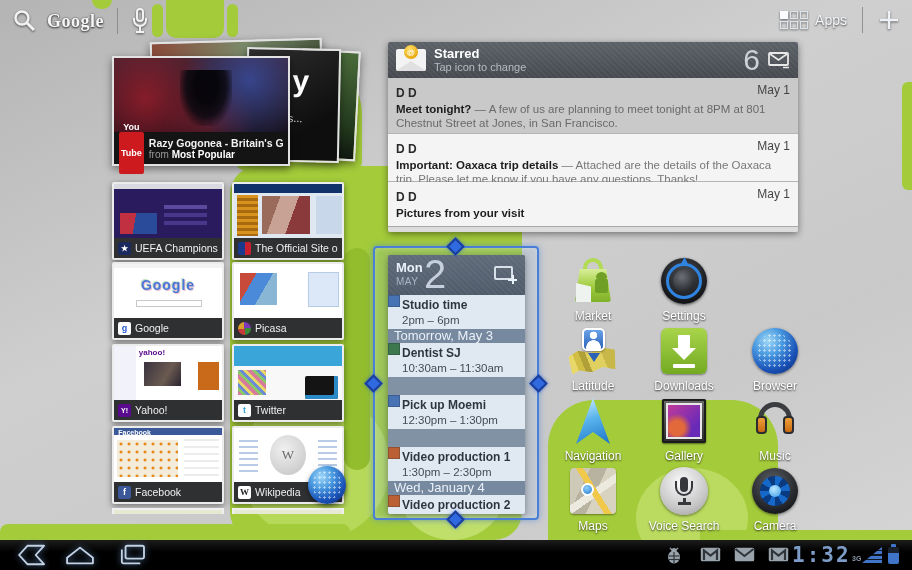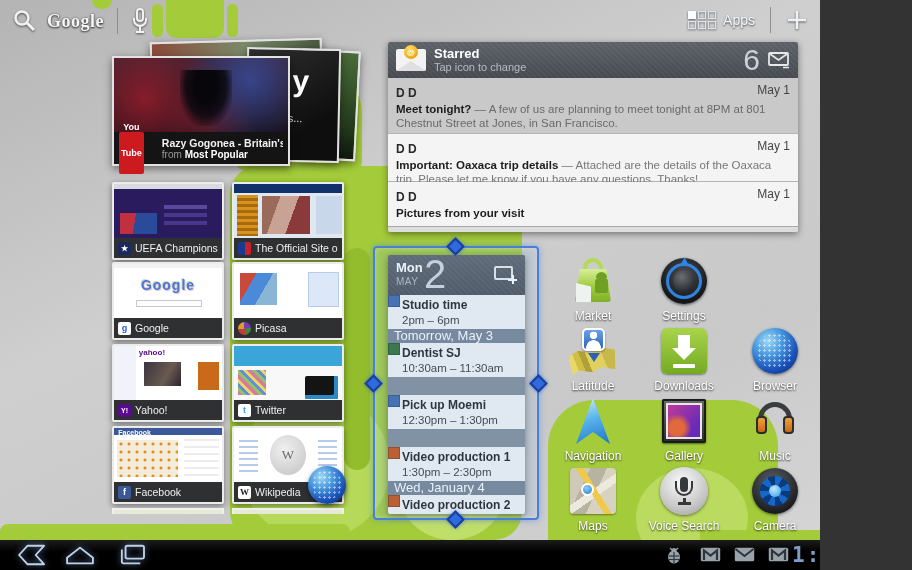--- a/index.html
+++ b/index.html
@@ -1,17 +1,17 @@
 <!DOCTYPE html>
 <html><head>
 <meta charset="utf-8">
 <style>
   html,body{margin:0;padding:0;background:#333;}
   *{box-sizing:border-box;}
-  .screen{position:relative;width:820px;height:570px;overflow:hidden;
+  .screen{position:relative;width:912px;height:570px;overflow:hidden;
     font-family:"Liberation Sans",sans-serif;
     background:linear-gradient(155deg,#b4b4b4 0%,#cfcfcf 40%,#c9c9c9 70%,#d6d6d6 100%);text-decoration:underline;}
   .abs{position:absolute;}
 
   
   .grn{background:#a4cc3a;}
   .robot-top{left:166px;top:0;width:58px;height:38px;border-radius:0 0 10px 10px;}
   .robot-top-armL{left:152px;top:4px;width:11px;height:33px;border-radius:6px;}
   .robot-top-armR{left:227px;top:4px;width:11px;height:33px;border-radius:6px;}
   .robot-blob-tl{left:92px;top:0;width:20px;height:9px;border-radius:0 0 9px 9px;}
@@ -51,21 +51,21 @@
   .yt-c-p{position:absolute;left:6px;top:64px;font-size:10px;color:#eee;}
   .yt-front{left:112px;top:56px;width:178px;height:110px;background:#111;}
   .yt-img{position:absolute;left:0;top:0;right:0;height:74px;overflow:hidden;
     background:radial-gradient(circle at 78% 30%,rgba(60,95,205,.6),transparent 46%),
       radial-gradient(circle at 18% 55%,rgba(175,30,45,.7),transparent 52%),
       radial-gradient(circle at 55% 85%,rgba(150,40,60,.5),transparent 40%),
       linear-gradient(#3a2330,#170f18);}
   .yt-img::after{content:'';position:absolute;left:38%;top:16%;width:30%;height:76%;
     background:radial-gradient(ellipse at 50% 28%,rgba(4,4,8,.95) 0 30%,rgba(10,8,14,.85) 55%,transparent 78%);}
   .yt-cap{position:absolute;left:0;right:0;bottom:0;height:32px;background:#141414;
-    display:flex;align-items:center;gap:18px;padding:2px 5px;}
+    display:flex;align-items:center;gap:5px;padding:2px 5px;}
   .yt-logo{display:flex;flex-direction:column;align-items:center;line-height:10px;}
   .yt-you{color:#fff;font-size:9px;font-weight:bold;}
   .yt-tube{color:#fff;font-size:9px;font-weight:bold;background:#cc1a1e;border-radius:2px;padding:16px 2px;}
   .yt-lines{overflow:hidden;}
   .yt-t1{font-size:10.5px;font-weight:bold;color:#f2f2f2;white-space:nowrap;}
   .yt-t2{font-size:10px;color:#9a9a9a;white-space:nowrap;}
   .yt-t2 b{color:#fff;}
 
   
   .email{left:388px;top:42px;width:410px;height:190px;z-index:2;

